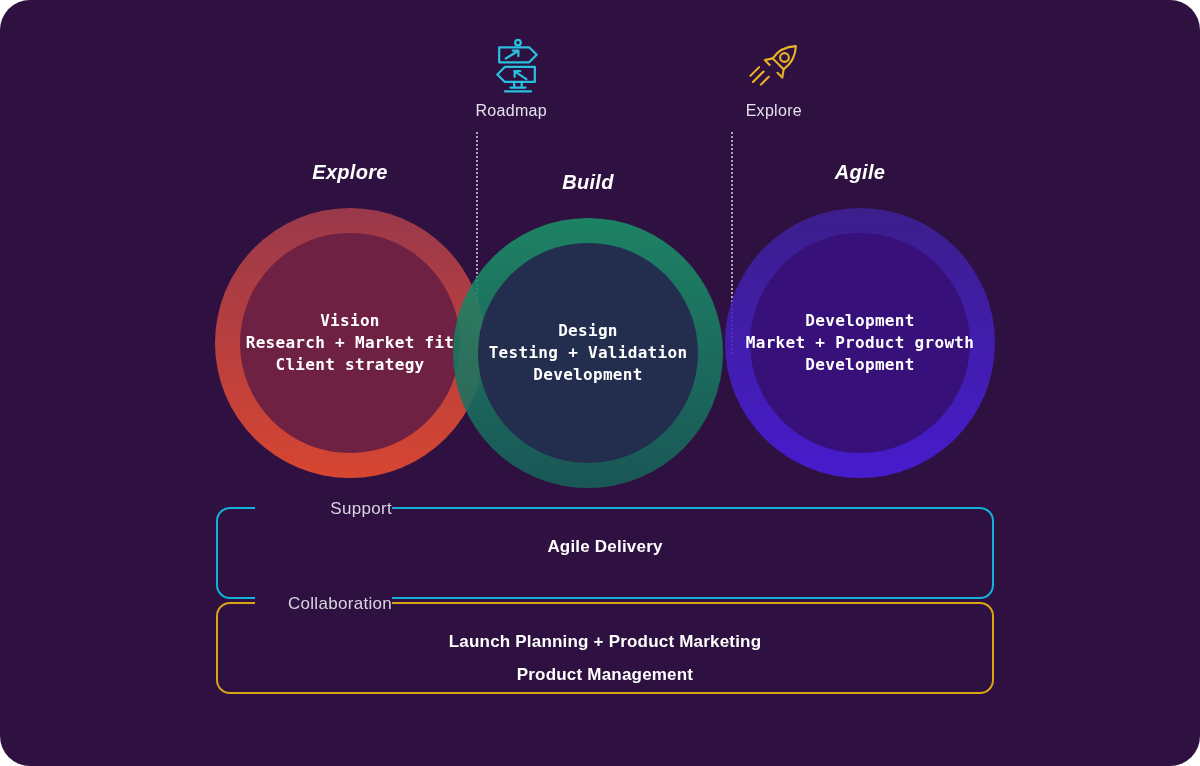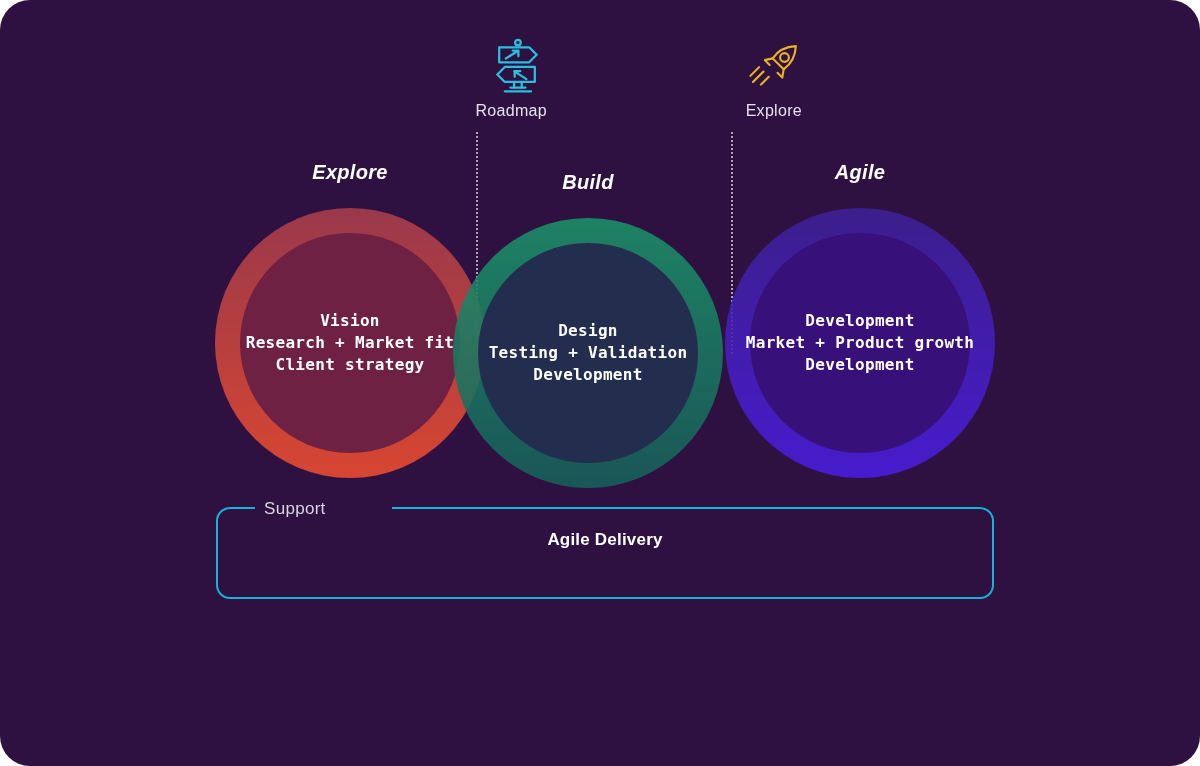--- a/index.html
+++ b/index.html
@@ -72,35 +72,36 @@
     white-space: nowrap;
   }
 
   
   .band {
     position: absolute; left: 216px; width: 778px; height: 92px;
     border: 2px solid var(--band-border, #fff);
     border-radius: 14px;
     box-sizing: border-box;
     z-index: 3;
+    text-align: right;
   }
   .band-support { top: 507px; }
   .band-collaboration { top: 602px; z-index: 4; }
   .band-label {
     position: absolute; left: 37px; top: -12px;
     width: 137px; height: 23px; box-sizing: border-box;
     padding-left: 9px;
     background: var(--card-bg, #2e1140);
     color: #d9d4e0; font-size: 17px; line-height: 23px; letter-spacing: .3px;
     white-space: nowrap;
   }
   .band-items {
     position: absolute; inset: 0;
     display: flex; flex-direction: column; align-items: center;
-    padding-top: 19px; gap: 9px;
+    padding-top: 26px; gap: 9px;
   }
   .band-item {
     color: #ffffff; font-size: 17px; font-weight: bold; line-height: 24px; letter-spacing: .2px;
     white-space: nowrap;
   }
 </style>
 </head>
 <body>
 
 <div class="card" style="--card-bg: #2e1140;">
@@ -175,14 +176,21 @@
     </div>
   </section>
 
   <div class="band band-support" style="--band-border: #14b4da;">
     <span class="band-label">Support</span>
     <div class="band-items">
       <div class="band-item">Agile Delivery</div>
     </div>
   </div>
 
+  <div class="band band-collaboration" style="--band-border: #dca414;">
+    <span class="band-label">Collaboration</span>
+    <div class="band-items">
+      <div class="band-item">Launch Planning + Product Marketing</div>
+      <div class="band-item">Product Management</div>
+    </div>
+  </div>
 
 </div>
 
 </body></html>

